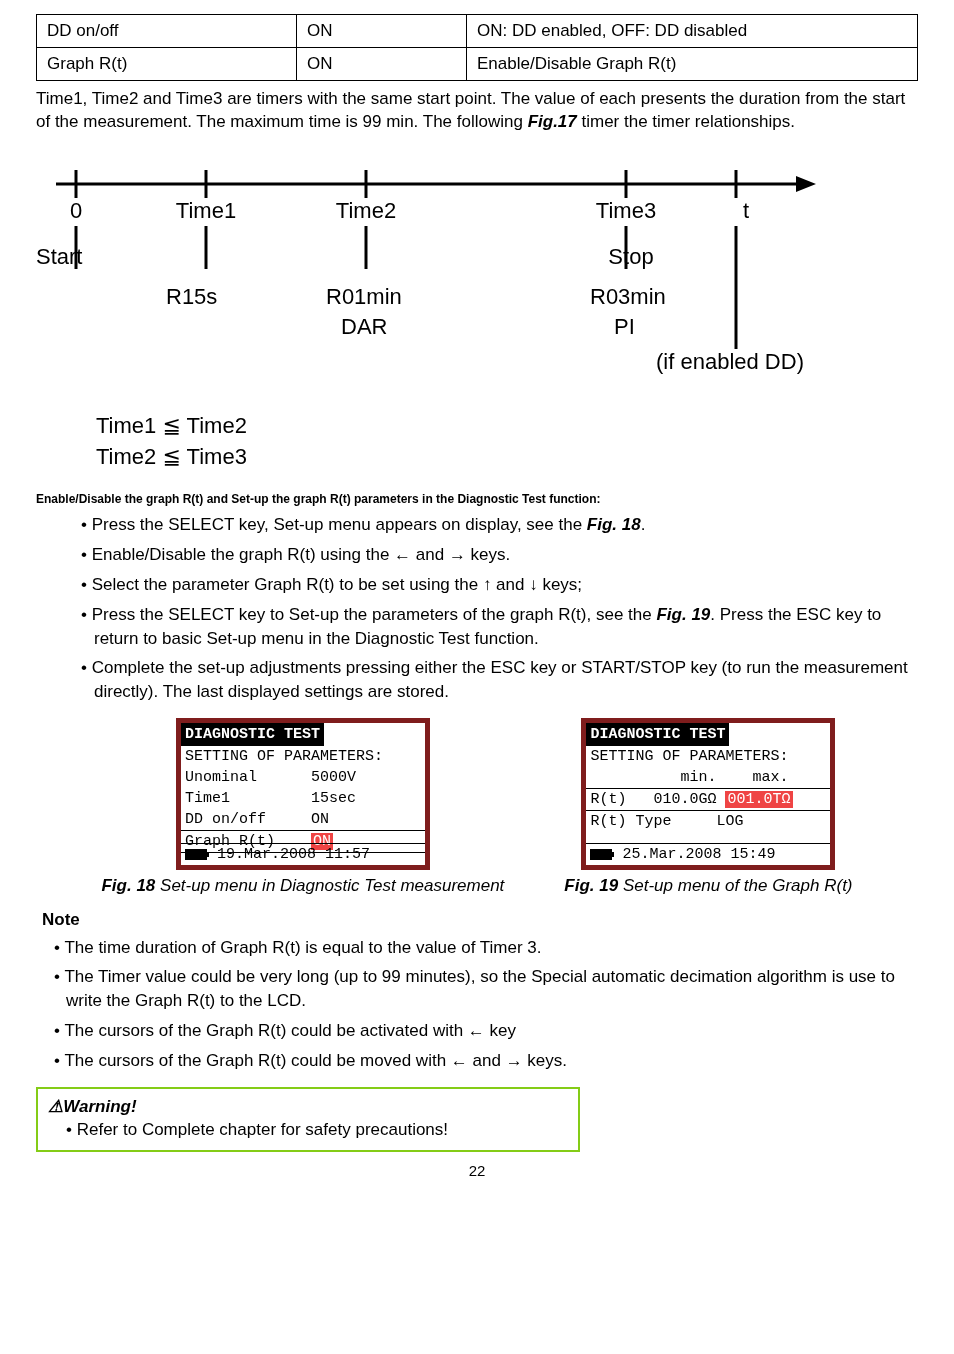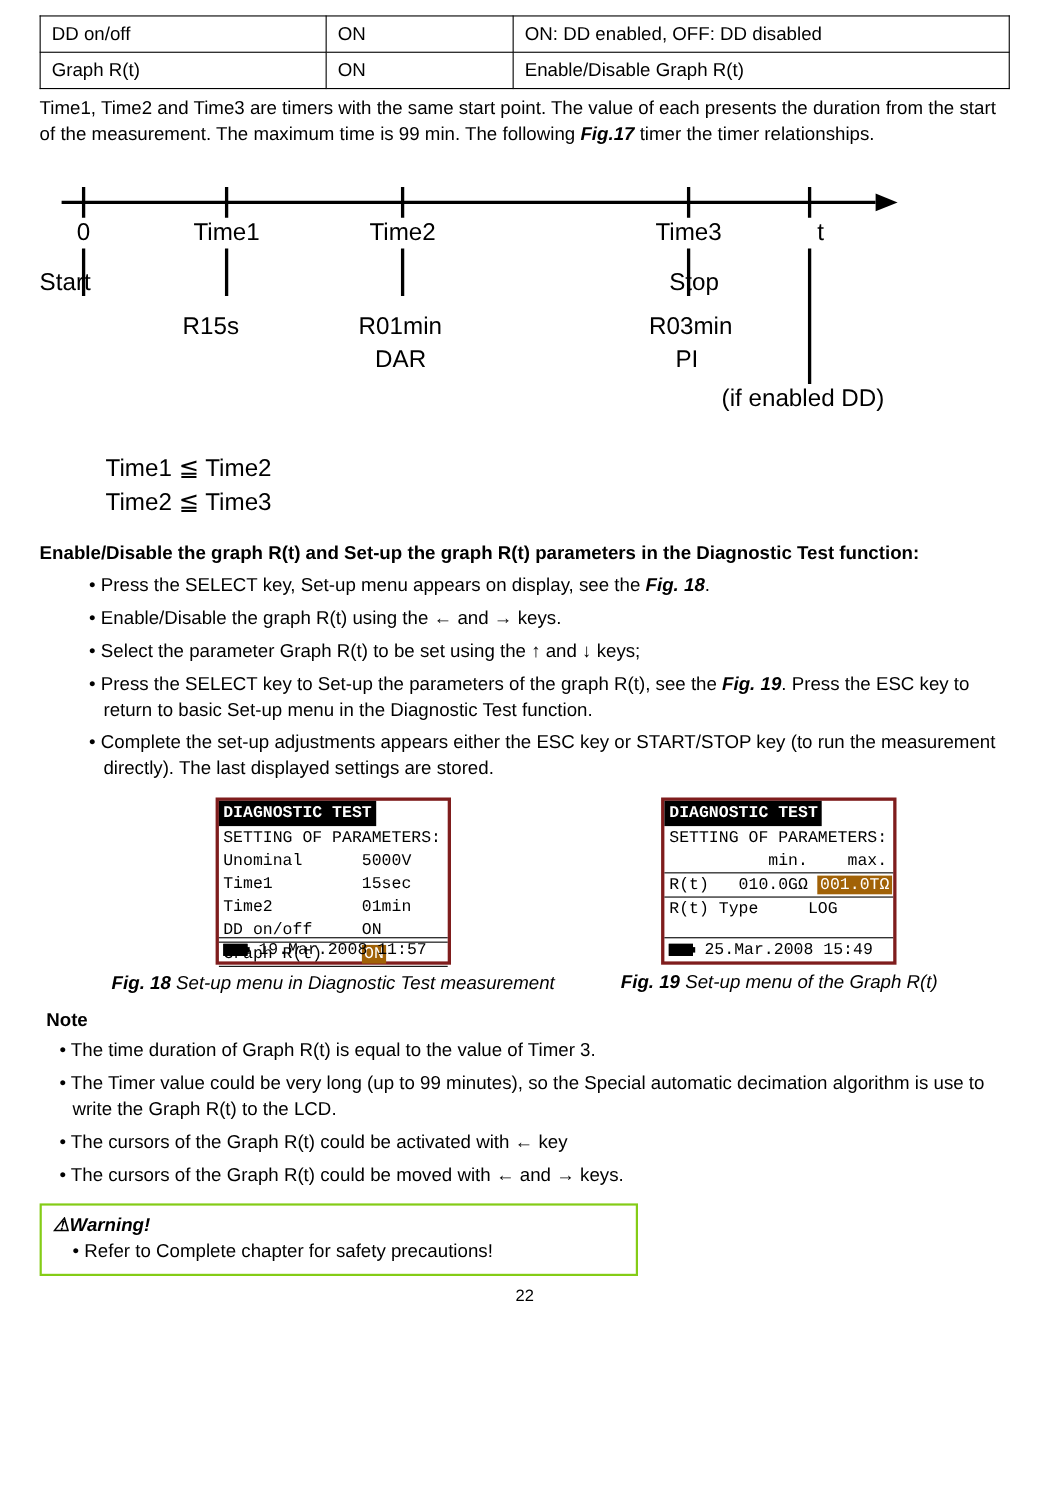--- a/index.html
+++ b/index.html
@@ -31,21 +31,21 @@
   .diagram {
     margin: 6px 0 12px 0;
   }
   .timerel {
     margin: 8px 0 18px 60px;
     font-size: 22px;
     font-family: Arial, sans-serif;
   }
   h3.subhead {
     font-weight: bold;
-    font-size: 17px;
+    font-size: 12px;
     margin: 10px 0 6px 0;
   }
   ul.bullets {
     list-style: none;
     padding: 0;
     margin: 0 0 12px 0;
   }
   ul.bullets > li {
     padding-left: 58px;
     text-indent: -13px;
@@ -56,39 +56,39 @@
   }
   .lcd-row {
     display: flex;
     justify-content: center;
     gap: 60px;
     margin: 14px 0 2px 0;
   }
   .lcd-col { text-align: center; }
   .lcd {
     display: inline-block;
-    border: 3px solid #7f1d1d;
-    width: 214px;
+    border: 5px solid #7f1d1d;
+    width: 254px;
     height: 152px;
     position: relative;
     font-family: "Courier New", monospace;
     font-size: 15px;
     text-align: left;
     background: #fff;
   }
   .lcd .hdr {
     background: #000;
     color: #fff;
     font-weight: bold;
     padding: 1px 4px;
     display: inline-block;
   }
   .lcd .line { padding: 0 4px; white-space: pre; }
   .lcd .und { border-bottom: 1px solid #000; }
-  .lcd .invert { background: #a16207; color: #fff; padding: 0 2px; }
+  .lcd .invert { background: #ef4444; color: #fff; padding: 0 2px; }
   .lcd .bottom {
     position: absolute;
     left: 0; right: 0; bottom: 0;
     border-top: 1px solid #000;
     padding: 0 4px;
     display: flex;
     align-items: center;
     gap: 10px;
   }
   .batt {
@@ -191,31 +191,30 @@
 
 <ul class="bullets">
   <li>
     <span>Press the SELECT key, Set-up menu appears on display, see the </span><span class="bolditalic">Fig. 18</span><span>.</span>
   </li>
   <li>Enable/Disable the graph R(t) using the ← and → keys.</li>
   <li>Select the parameter Graph R(t) to be set using the ↑ and ↓ keys;</li>
   <li>
     <span>Press the SELECT key to Set-up the parameters of the graph R(t), see the </span><span class="bolditalic">Fig. 19</span><span>. Press the ESC key to return to basic Set-up menu in the Diagnostic Test function.</span>
   </li>
-  <li>Complete the set-up adjustments appears either the ESC key or START/STOP key (to run the measurement directly). The last displayed settings are stored.</li>
+  <li>Complete the set-up adjustments pressing either the ESC key or START/STOP key (to run the measurement directly). The last displayed settings are stored.</li>
 </ul>
 
 <div class="lcd-row">
   <div class="lcd-col">
     <div class="lcd">
       <span class="hdr">DIAGNOSTIC TEST</span>
       <div class="line">SETTING OF PARAMETERS:</div>
       <div class="line fn">Unominal      5000V</div>
       <div class="line fn">Time1         15sec</div>
-      <div class="line fn">Time2         01min</div>
       <div class="line fn und"><span>DD on/off</span>     <span>ON</span></div>
       <div class="line fn und"><span>Graph R(t)</span>    <span class="invert">ON</span></div>
       <div class="bottom">
         <span class="batt"></span>
         <span>19.Mar.2008 11:57</span>
       </div>
     </div>
     <div class="figcap">
       <b>Fig. 18</b><span>  Set-up menu in Diagnostic Test measurement</span>
     </div>

